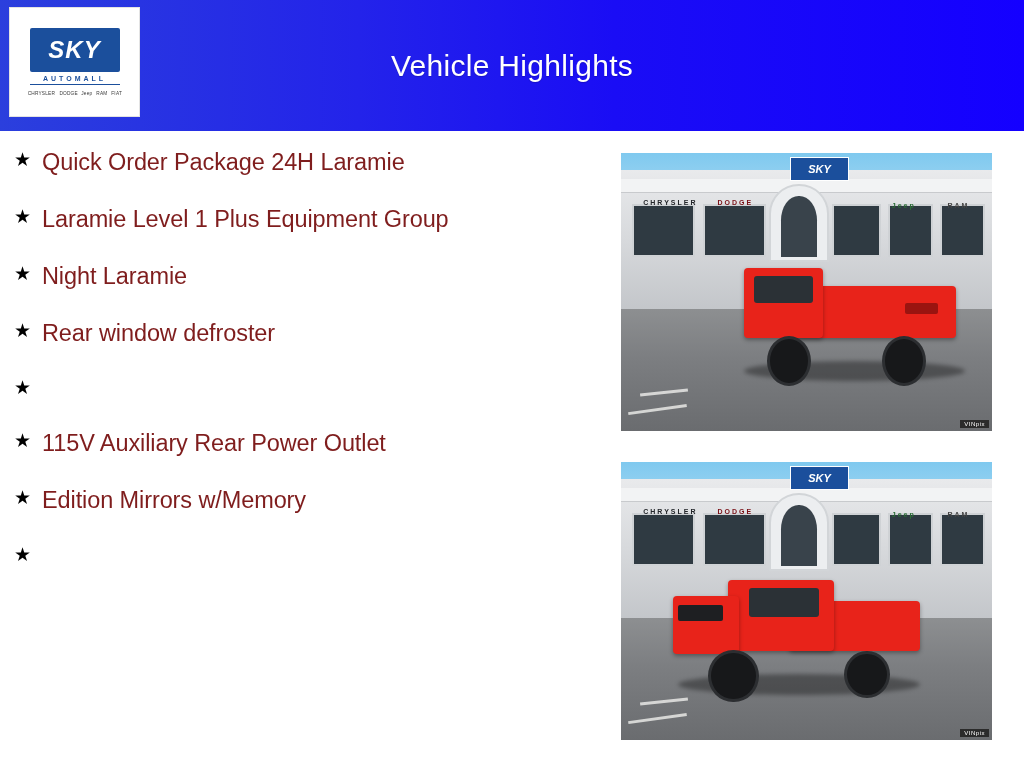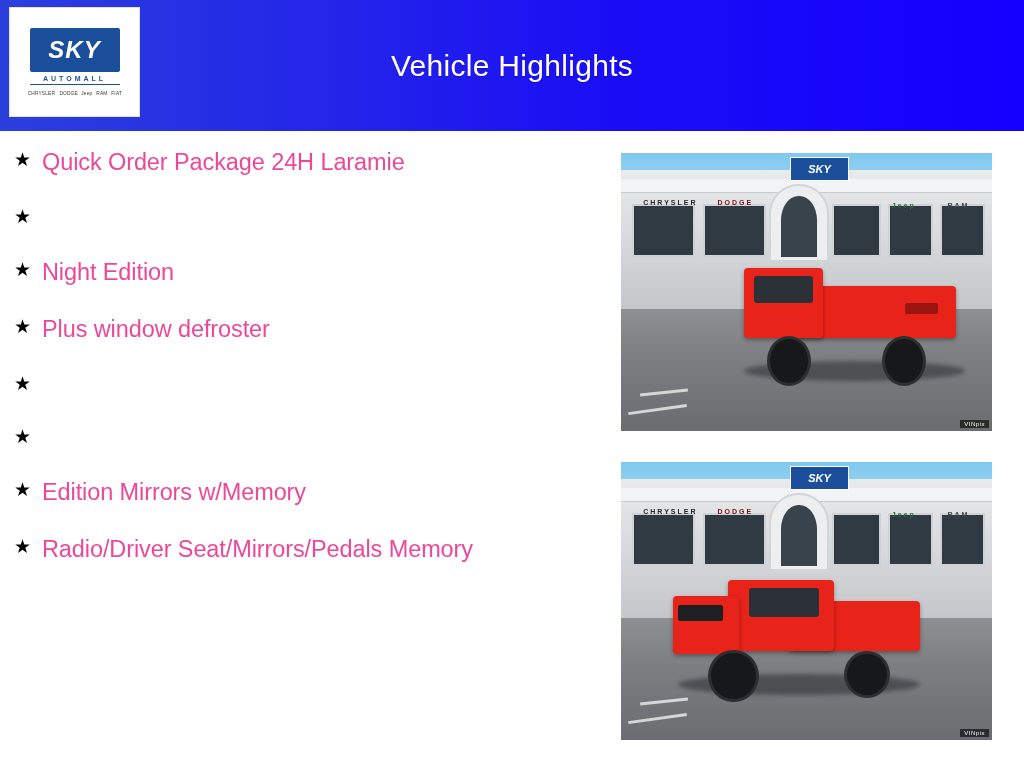--- a/index.html
+++ b/index.html
@@ -59,21 +59,21 @@
   .feature {
     display: flex; align-items: flex-start;
     margin-bottom: 23px;
   }
   .feature:last-child { margin-bottom: 0; }
   .star {
     width: 28px; flex: 0 0 28px; text-align: left;
     font-size: 19px; color: #000; line-height: 30px;
   }
   .feature-text {
-    font-size: 23.5px; color: #ec4899; line-height: 34px;
+    font-size: 23.5px; color: #7f1d1d; line-height: 34px;
     letter-spacing: -0.1px;
   }
 
   
   .photo {
     position: absolute; left: 621px; width: 371px; height: 278px;
     overflow: hidden; background: #6f6f6f;
   }
   .photo-1 { top: 22px; }
   .photo-2 { top: 331px; }
@@ -179,42 +179,43 @@
 
   <div class="body">
 
     <div class="features">
       <div class="feature">
         <div class="star">★</div>
         <div class="feature-text">Quick Order Package 24H Laramie</div>
       </div>
       <div class="feature">
         <div class="star">★</div>
-      </div>
-      <div class="feature">
-        <div class="star">★</div>
-        <div class="feature-text">Night Edition</div>
-      </div>
-      <div class="feature">
-        <div class="star">★</div>
-        <div class="feature-text">Plus window defroster</div>
-      </div>
-      <div class="feature">
-        <div class="star">★</div>
-      </div>
-      <div class="feature">
-        <div class="star">★</div>
+        <div class="feature-text">Laramie Level 1 Plus Equipment Group</div>
+      </div>
+      <div class="feature">
+        <div class="star">★</div>
+        <div class="feature-text">Night Laramie</div>
+      </div>
+      <div class="feature">
+        <div class="star">★</div>
+        <div class="feature-text">Rear window defroster</div>
+      </div>
+      <div class="feature">
+        <div class="star">★</div>
+      </div>
+      <div class="feature">
+        <div class="star">★</div>
+        <div class="feature-text">115V Auxiliary Rear Power Outlet</div>
       </div>
       <div class="feature">
         <div class="star">★</div>
         <div class="feature-text">Edition Mirrors w/Memory</div>
       </div>
       <div class="feature">
         <div class="star">★</div>
-        <div class="feature-text" style="max-width:440px">Radio/Driver Seat/Mirrors/Pedals Memory</div>
       </div>
     </div>
 
     <div class="photo photo-1">
       <div class="sky-band"></div>
       <div class="bldg">
         <div class="bldg-top"></div>
         <div class="bay b1"></div>
         <div class="bay b2"></div>
         <div class="bay b3"></div>

